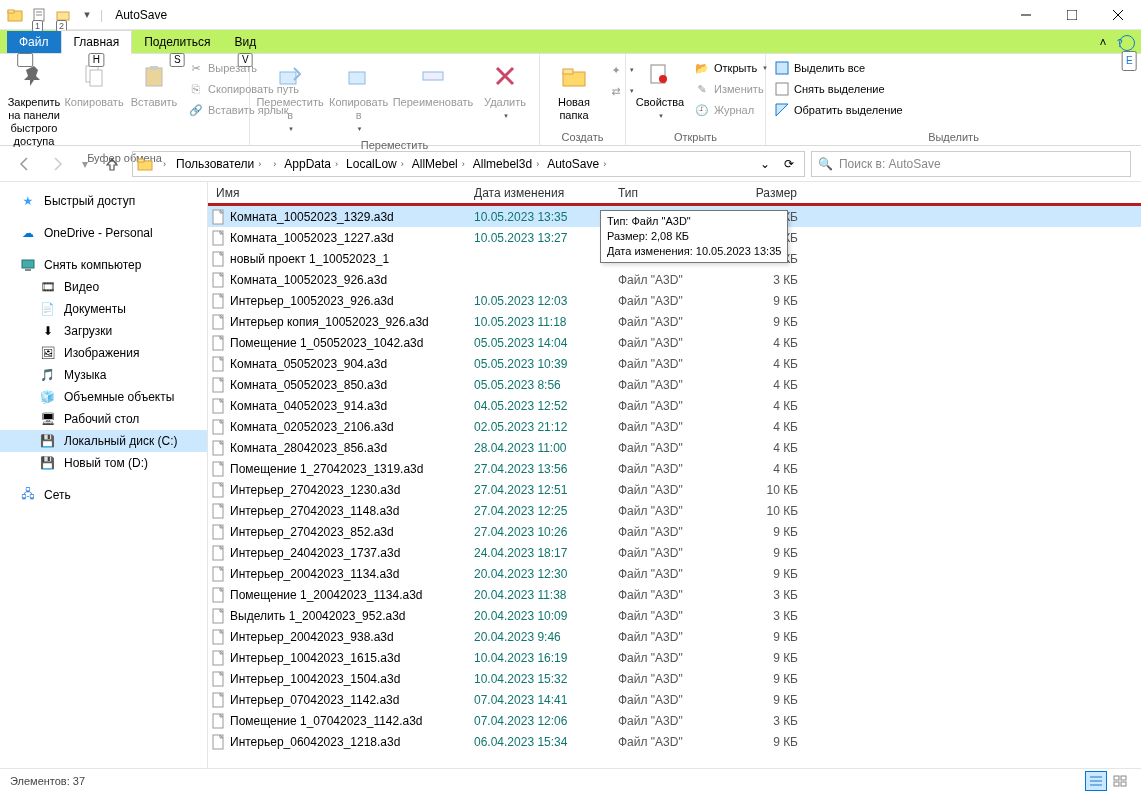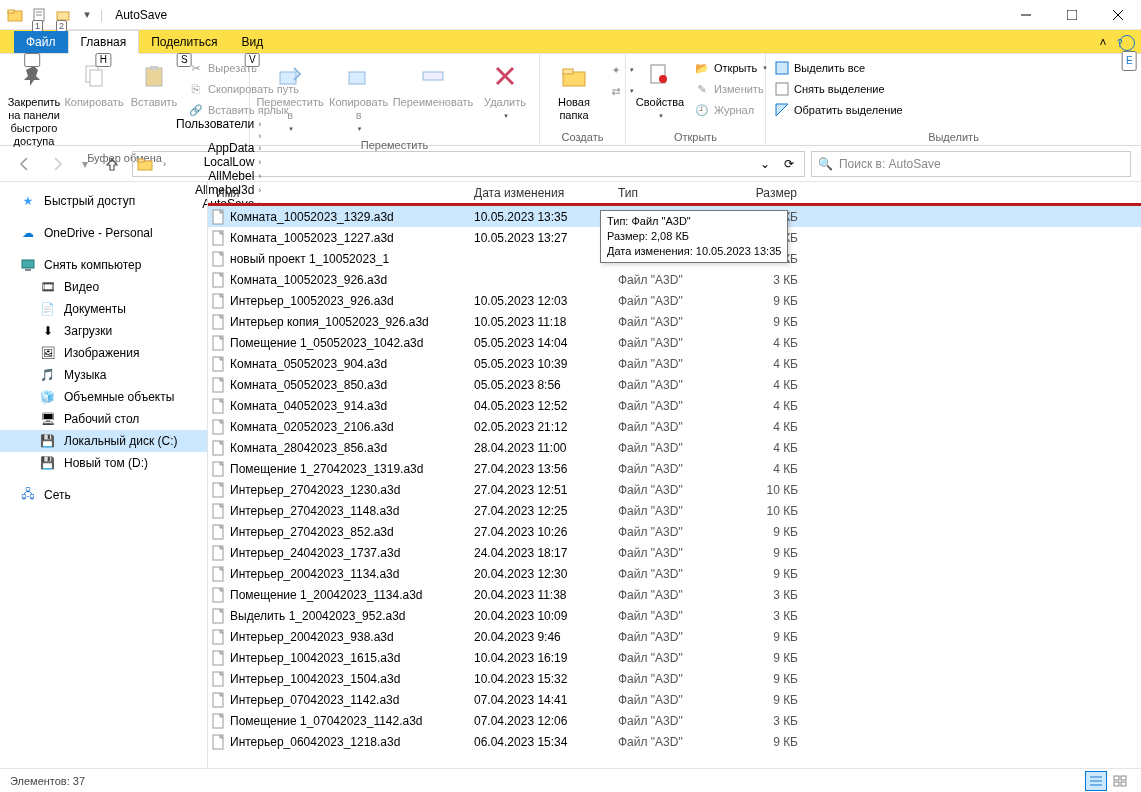--- a/index.html
+++ b/index.html
@@ -10,21 +10,21 @@
 .titlebar .qat { display: flex; align-items: center; gap: 2px; padding: 0 4px; }
 .titlebar .qat-icon { width: 22px; height: 22px; display: flex; align-items: center; justify-content: center; font-size: 11px; color: #555; position:relative; }
 .titlebar .title { margin-left: 8px; font-size: 12px; color: #000; }
 .titlebar .win-controls { margin-left: auto; display: flex; }
 .titlebar .win-btn { width: 46px; height: 30px; display: flex; align-items: center; justify-content: center; }
 .titlebar .win-btn svg { width: 10px; height: 10px; }
 .keybadge{position:absolute;bottom:-6px;left:4px;background:#fff;border:1px solid #777;font-size:9px;padding:0 2px;line-height:10px;border-radius:2px;}
 .keybadge2{position:absolute;top:22px;left:50%;transform:translateX(-50%);background:#fff;border:1px solid #777;font-size:10px;padding:0 3px;line-height:12px;border-radius:2px;z-index:5;}
 
 
-.tabs { height: 24px; display: flex; align-items: flex-end; padding-left: 14px; background:#fde047; border-bottom:1px solid #e1e1e1;}
+.tabs { height: 24px; display: flex; align-items: flex-end; padding-left: 7px; background:#bef264; border-bottom:1px solid #e1e1e1;}
 .tab { padding: 4px 12px; font-size: 12px; position:relative; }
 .tab.file { background: #1979ca; color: #fff; font-weight:normal;}
 .tab.active { border: 1px solid #dadada; border-bottom: 1px solid #fff; background: #fff; margin-bottom:-1px;}
 .tabs .help { margin-left:auto; display:flex; gap:6px; padding-right:6px; align-items:center;}
 .tabs .help span{width:20px;height:20px;display:flex;align-items:center;justify-content:center;position:relative;}
 
 
 .ribbon { height: 92px; background: #fff; border-bottom: 1px solid #dadada; display: flex; }
 .rgroup { border-right: 1px solid #e5e5e5; display:flex; flex-direction:column; justify-content:space-between; padding:2px 4px 0 4px;}
 .rgroup .body{display:flex; align-items:flex-start; flex:1;}
@@ -62,21 +62,21 @@
 .fhdr .col{padding:0 8px;border-right:1px solid transparent;}
 .col-name{width:258px;padding-left:12px;}
 .col-date{width:144px;}
 .col-type{width:120px;}
 .col-size{width:76px;text-align:right;}
 .flist{overflow-y:scroll;height:calc(100% - 24px);}
 .frow{display:flex;height:21px;align-items:center;font-size:12px;}
 .frow.selected{background:#cce8ff;}
 .frow .c{padding:0 8px;white-space:nowrap;overflow:hidden;text-overflow:ellipsis;}
 .frow .c-name{width:258px;display:flex;align-items:center;gap:4px;padding-left:2px;}
-.frow .c-date{width:144px;color:#000000;}
+.frow .c-date{width:144px;color:#0f766e;}
 .frow .c-type{width:120px;color:#555;}
 .frow .c-size{width:76px;text-align:right;color:#555;}
 .file-ic{width:16px;height:16px;flex-shrink:0;}
 
 
 .tooltip{position:absolute;left:392px;top:28px;background:#fff;border:1px solid #767676;padding:3px 6px;font-size:11px;line-height:15px;z-index:20;box-shadow:2px 2px 4px rgba(0,0,0,0.15);}
 
 
 .status{height:24px;border-top:1px solid #e5e5e5;display:flex;align-items:center;padding:0 10px;font-size:11px;color:#444;}
 .status .viewbtns{margin-left:auto;display:flex;gap:2px;}
@@ -354,21 +354,21 @@
   <div class="addrbox">
     <span class="ic">
         <svg width="16" height="16">
           <rect x="1" y="5" width="14" height="9" fill="#ffd86b" stroke="#d9a43b"></rect>
           <rect x="1" y="3" width="6" height="3" fill="#ffe39a" stroke="#d9a43b"></rect>
         </svg>
       </span>
     <span class="crumb">
         <span class="chev">›</span>
       </span>
-    <div id="crumbs" style="display:flex;align-items:flex-end;flex-direction:column;">
+    <div id="crumbs" style="display:flex;align-items:center;">
         <span class="crumb">
           <span>Пользователи</span>
           <span class="chev">›</span>
         </span>
         <span class="crumb">
           <span class="chev">›</span>
         </span>
         <span class="crumb">
           <span>AppData</span>
           <span class="chev">›</span>

